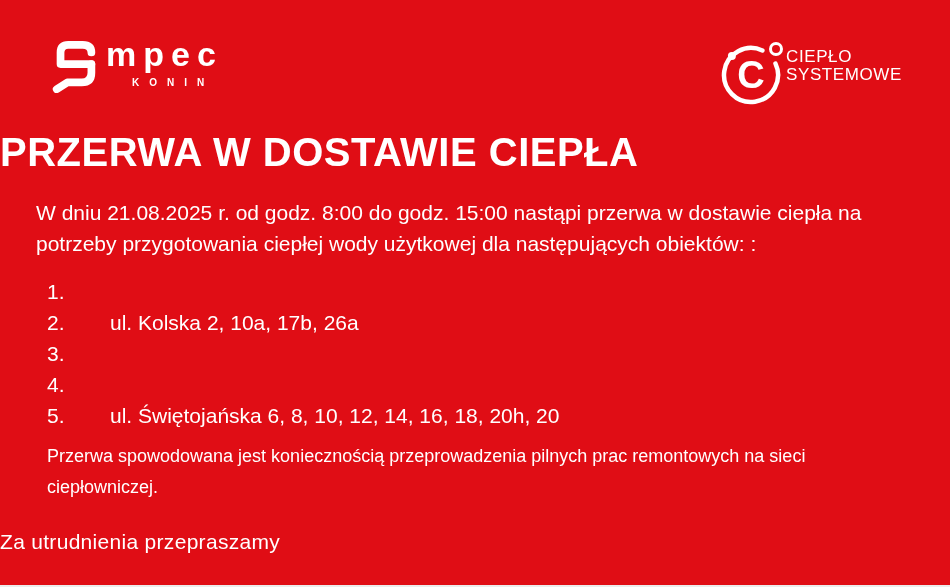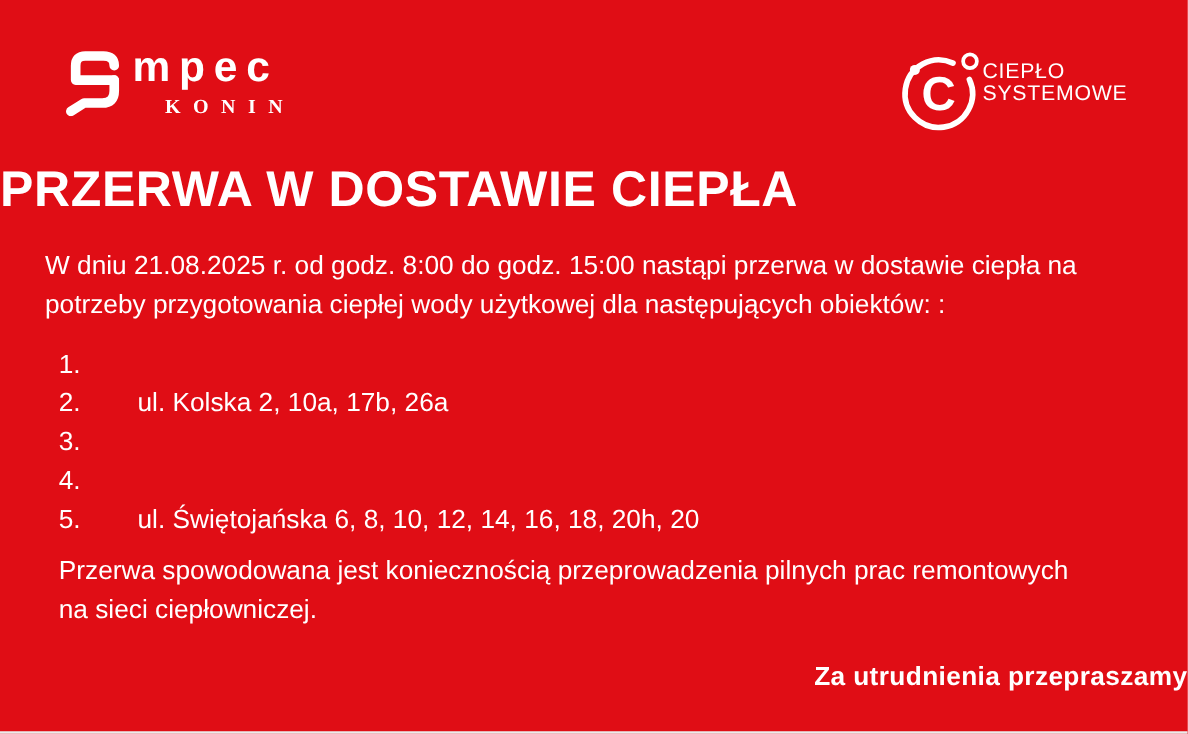--- a/index.html
+++ b/index.html
@@ -38,25 +38,24 @@
     left: 58px; top: 1px;
     font-size: 34px;
     font-weight: 700;
     letter-spacing: 7px;
     line-height: 1;
     text-transform: lowercase;
   }
   .mpec-sub {
     position: absolute;
     left: 84px; top: 42px;
-    font-size: 16px;
+    font-size: 10px;
     font-weight: 700;
     letter-spacing: 10px;
     line-height: 1;
-    font-family: Liberation Serif, serif;
   }
 
   
   .cs-logo {
     position: absolute;
     left: 718px; top: 36px;
     width: 200px; height: 74px;
   }
   .cs-mark { position: absolute; left: 0; top: 0; width: 72px; height: 72px; }
   .cs-text {
@@ -93,30 +92,30 @@
     width: 860px;
     font-size: 21px;
     line-height: 31px;
   }
   .street-row { display: flex; }
   .street-num { width: 63px; flex: 0 0 63px; }
   .reason {
     position: absolute;
     left: 47px; top: 441px;
     width: 830px;
-    font-size: 21px;
+    font-size: 18px;
     line-height: 31px;
   }
   .closing {
     position: absolute;
     left: 0; top: 530px;
     width: 100%;
-    text-align: right;
+    text-align: left;
     font-size: 21px;
-    font-weight: 700;
+    font-weight: 400;
     letter-spacing: 0.3px;
   }
 </style>
 </head>
 <body>
 
 <div class="poster">
 
   <div class="mpec-logo">
     <svg class="mpec-emblem" viewBox="0 0 46 56" aria-hidden="true">

